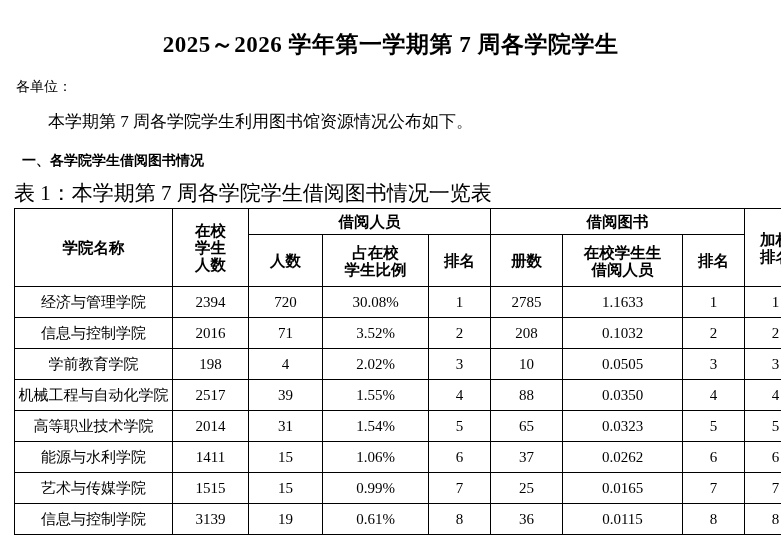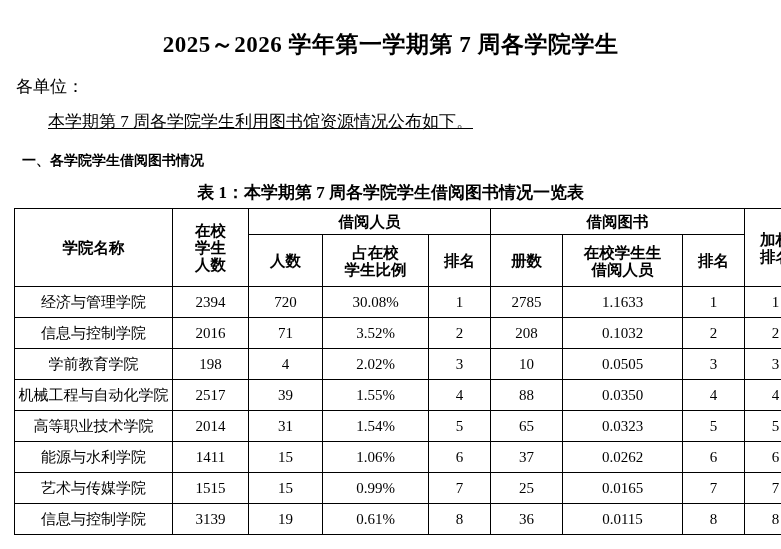--- a/index.html
+++ b/index.html
@@ -27,43 +27,42 @@
     font-size: 23px;
     font-weight: bold;
     line-height: 34px;
     letter-spacing: 0.5px;
     margin-top: 4px;
   }
   .doc-title .line2 {
     display: block;
   }
   .salutation {
-    font-size: 17px;
+    font-size: 14px;
     margin-top: 14px;
     margin-left: 2px;
     line-height: 22px;
   }
   .body-para {
     font-size: 17px;
     margin-top: 12px;
     text-indent: 34px;
     line-height: 24px;
-    text-decoration: underline;
   }
   .section-heading {
     font-size: 14px;
     font-weight: bold;
     margin-top: 14px;
     margin-left: 8px;
     line-height: 26px;
   }
   .table-caption {
-    text-align: center;
-    font-size: 17px;
-    font-weight: bold;
+    text-align: left;
+    font-size: 21px;
+    font-weight: normal;
     margin-top: 8px;
     margin-bottom: 4px;
     line-height: 22px;
   }
   table.data-table {
     border-collapse: collapse;
     width: 750px;
     margin: 0 auto;
     table-layout: fixed;
   }

